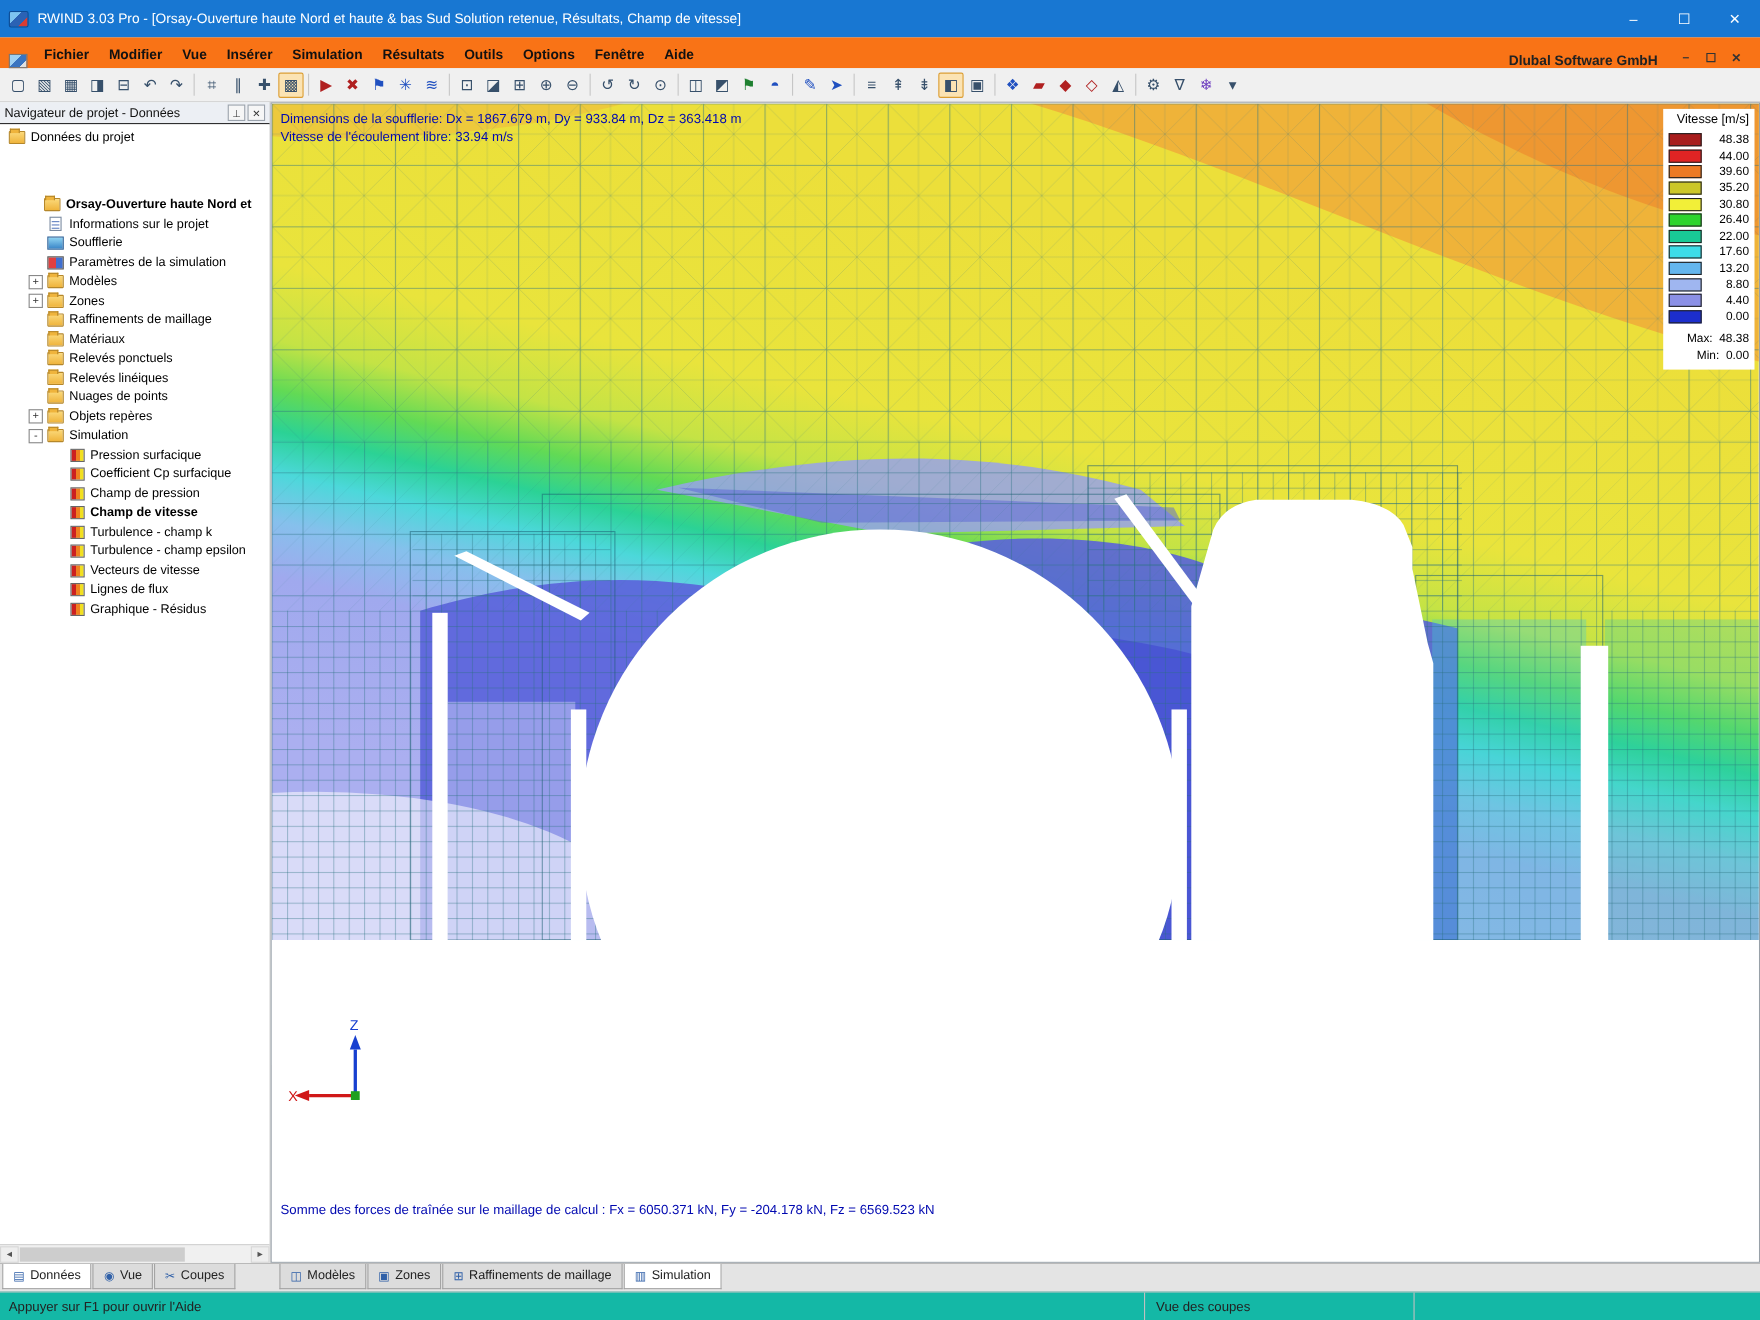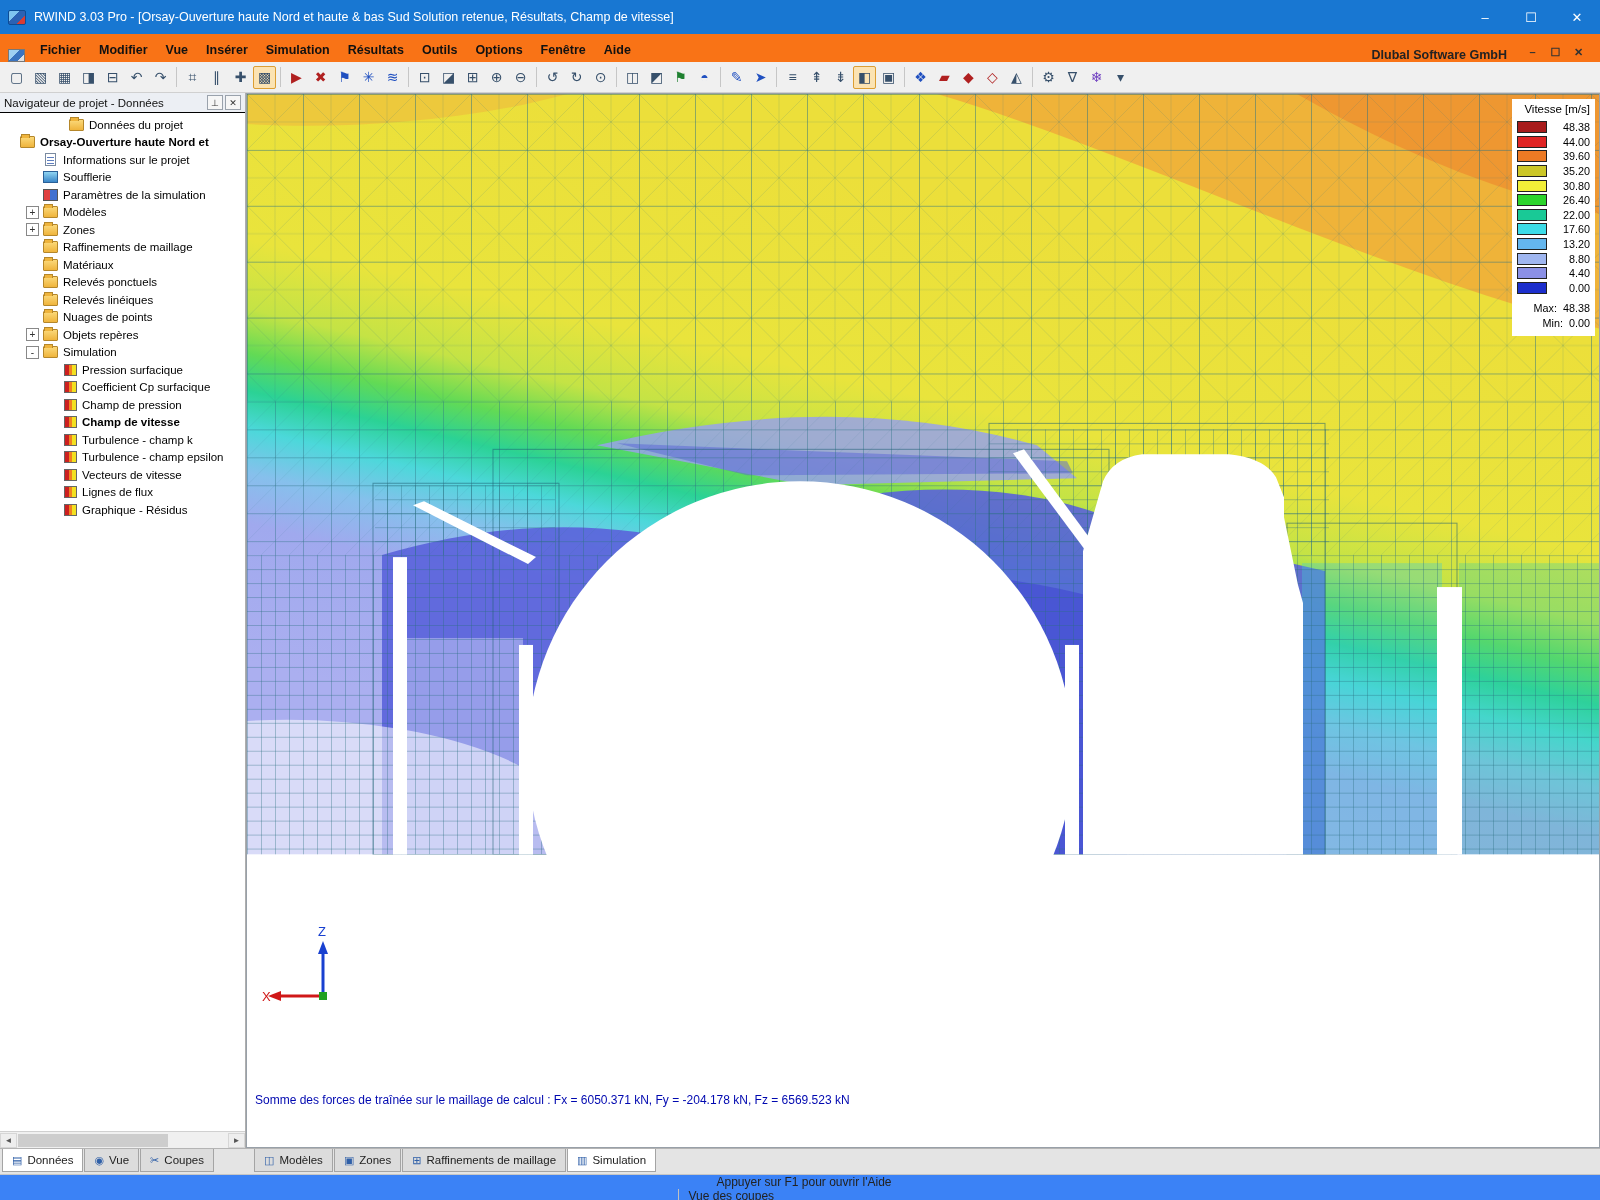--- a/index.html
+++ b/index.html
@@ -24,21 +24,21 @@
 .tsep{width:1px;height:20px;background:#c6c6c6;margin:0 3px;}
 
 .content{display:flex;height:1055px;}
 .sidebar{width:246px;background:#f2f2f2;border-right:1px solid #aeaeae;display:flex;flex-direction:column;}
 .sb-header{height:20px;display:flex;align-items:center;background:#eceff4;font-size:11.5px;padding:0 4px;border-bottom:1px solid #000000;color:#111;}
 .sb-header .htitle{flex:1;white-space:nowrap;overflow:hidden;}
 .hbtn{width:16px;height:15px;border:1px solid #9aa2ac;background:#f6f6f6;font-size:9px;display:flex;align-items:center;justify-content:center;margin-left:2px;color:#333;}
 .tree{flex:1;background:#fff;overflow:hidden;padding-top:3px;}
 .trow{display:flex;align-items:center;height:17.5px;font-size:11.5px;color:#000;white-space:nowrap;}
 .trow.b .tlabel{font-weight:bold;}
-.lv0{padding-left:22px;margin-left:47px;} .lv1{padding-left:20px;} .lv2{padding-left:26px;} .lv3{padding-left:64px;}
+.lv0{padding-left:8px;} .lv1{padding-left:40px;margin-top:44px;} .lv2{padding-left:26px;} .lv3{padding-left:64px;}
 .exp{width:13px;height:13px;min-width:13px;border:1px solid #888;background:#fff;font-size:10px;line-height:11px;text-align:center;margin-right:4px;color:#333;}
 .exp.none{visibility:hidden;}
 .ico{width:15px;height:12px;min-width:15px;margin-right:5px;position:relative;}
 .ico.folder{background:linear-gradient(#fbd97a,#efb43c);border:1px solid #b5872a;border-radius:1px;}
 .ico.folder::before{content:"";position:absolute;top:-3px;left:0;width:7px;height:3px;background:#efb43c;border:1px solid #b5872a;border-bottom:none;}
 .ico.doc{background:#fff;border:1px solid #7a8aa0;width:11px;min-width:11px;height:13px;margin:0 7px 0 2px;}
 .ico.doc::before{content:"";position:absolute;left:1px;top:3px;width:7px;height:1px;background:#5f7fc0;box-shadow:0 3px 0 #5f7fc0,0 6px 0 #5f7fc0;}
 .ico.wind{background:linear-gradient(#8fd4f2,#3a86c8);border:1px solid #2a6098;}
 .ico.params{background:linear-gradient(90deg,#e04040 0 50%,#4070d0 50%);border:1px solid #555;}
 .ico.result{border:1px solid #666;background:linear-gradient(90deg,#cc2020 0 34%,#f08020 34% 67%,#f2e020 67%);width:13px;min-width:13px;}
@@ -59,21 +59,21 @@
 .lval{width:38px;text-align:right;font-size:10.8px;}
 .lminmax{display:flex;justify-content:flex-end;gap:6px;margin-top:7px;font-size:10.8px;height:14px;}
 
 .tabsrow{height:26px;background:#e4e4e4;display:flex;align-items:flex-start;border-top:1px solid #b4b4b4;}
 .ptabs{width:246px;display:flex;padding-left:2px;gap:1px;}
 .vtabs{display:flex;padding-left:8px;gap:1px;}
 .tab{display:flex;align-items:center;gap:5px;font-size:11.5px;padding:0 9px;background:#dcdcdc;border:1px solid #a4a4a4;border-top:none;color:#222;height:23px;}
 .tab.active{background:#fff;}
 .tico{font-size:11px;color:#3060a8;}
 
-.statusbar{height:26px;background:#3b82f6;display:flex;align-items:center;font-size:12px;color:#222;border-top:1px solid #c6c6c6;flex-direction:column;}
+.statusbar{height:26px;background:#14b8a6;display:flex;align-items:center;font-size:12px;color:#222;border-top:1px solid #c6c6c6;}
 .st-left{padding-left:8px;flex:1;}
 .st-box{width:245px;height:100%;display:flex;align-items:center;padding-left:10px;border-left:1px solid #c0c0c0;}
 .st-end{width:315px;height:100%;border-left:1px solid #c0c0c0;}
 </style>
 </head>
 <body>
 
 <div class="titlebar">
   <span class="appicon"></span>
   <span>RWIND 3.03 Pro - [Orsay-Ouverture haute Nord et haute &amp; bas Sud Solution retenue, Résultats, Champ de vitesse]</span>
@@ -337,20 +337,24 @@
         <rect x="818" y="552" width="14" height="210"></rect>
         <polygon points="166,412 177,408 289,464 281,471"></polygon>
         <rect x="146" y="464" width="14" height="298"></rect>
         <polygon points="766,360 777,356 848,452 839,458"></polygon>
         <path d="M836,458 L856,388 Q866,365 895,361 L982,361 Q1018,365 1029,384 L1037,404 L1037,424 L1051,492 L1056,510 L1056,762 L836,762 Z"></path>
         <rect x="1190" y="494" width="25" height="268"></rect>
       </g>
       <rect x="0" y="762" width="1352" height="293" fill="#ffffff"></rect>
     </svg>
 
+    <div class="vp-top">
+      <div>Dimensions de la soufflerie: Dx = 1867.679 m, Dy = 933.84 m, Dz = 363.418 m</div>
+      <div>Vitesse de l'écoulement libre: 33.94 m/s</div>
+    </div>
 
     <div class="legend">
       <div class="ltitle">Vitesse [m/s]</div>
       <div class="lrow">
           <span class="sw" style="background: rgb(168, 28, 28);"></span>
           <span class="lval">48.38</span>
         </div>
       <div class="lrow">
           <span class="sw" style="background: rgb(224, 36, 36);"></span>
           <span class="lval">44.00</span>

